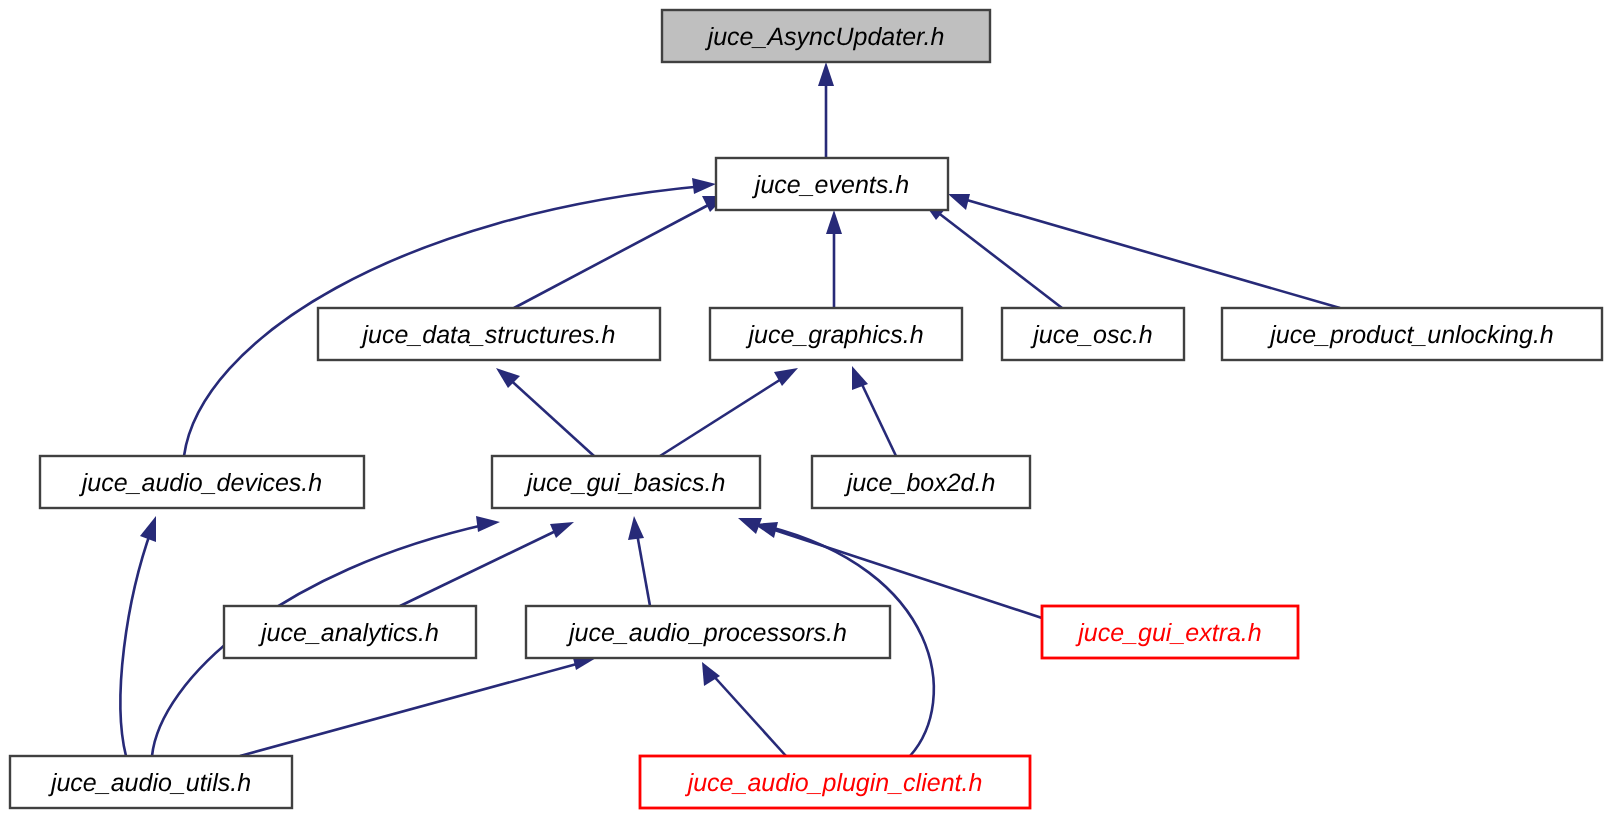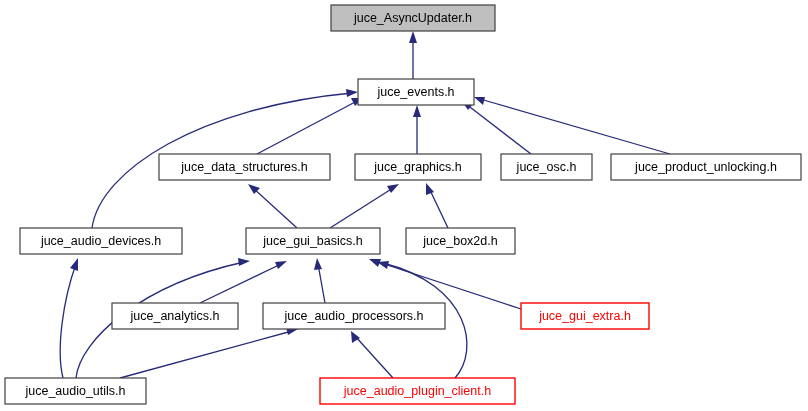--- a/index.html
+++ b/index.html
@@ -10,20 +10,21 @@
   body {
     width: 808px;
     height: 411px;
     font-family: "Liberation Sans", sans-serif;
     overflow: hidden;
   }
   #graph-root {
     position: relative;
     width: 808px;
     height: 306px;
+    font-style: italic;
   }
   svg.graph-canvas {
     position: absolute;
     left: 0;
     top: 0;
     width: 808px;
     height: 411px;
   }
   .node-box {
     fill: #ffffff;

